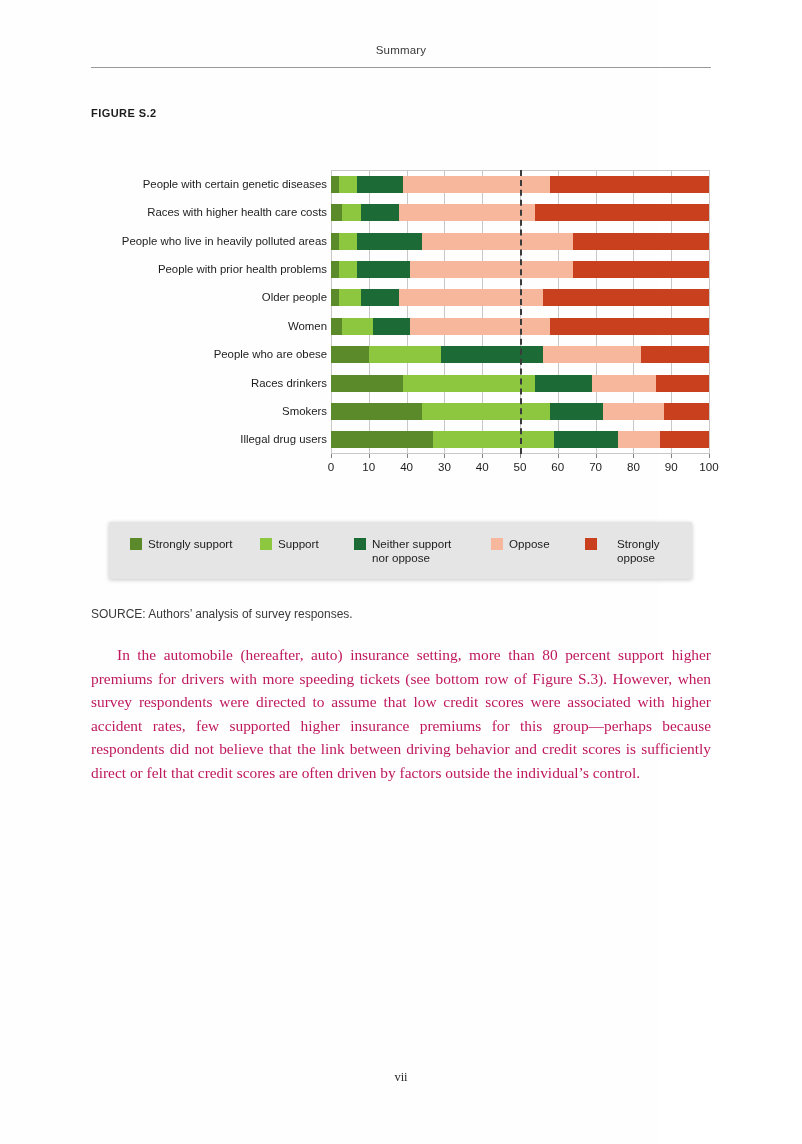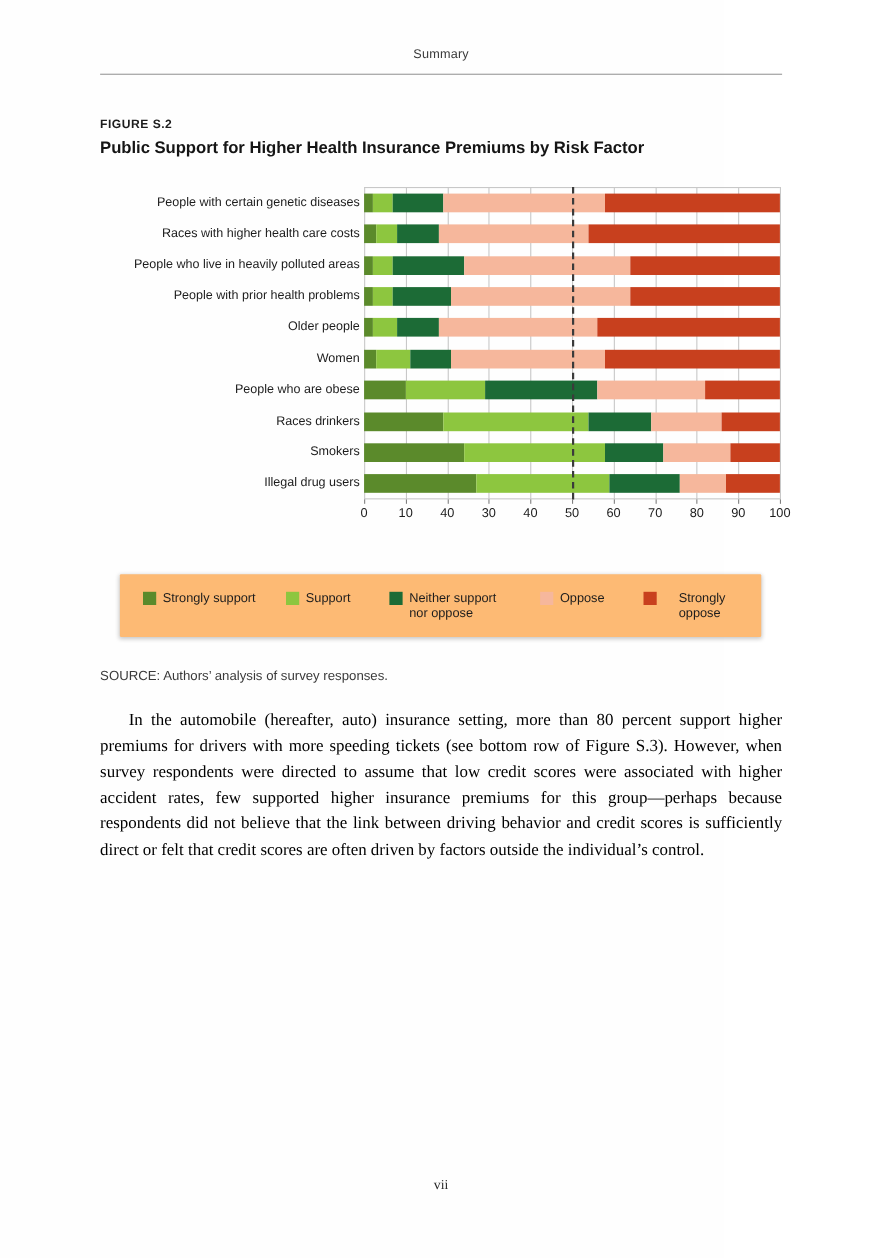--- a/index.html
+++ b/index.html
@@ -148,21 +148,21 @@
     color: #151515;
   }
 
   
   .legend-box {
     position: absolute;
     left: 109px;
     top: 522px;
     width: 583px;
     height: 57px;
-    background: #fdba74;
+    background: #e5e5e5;
     box-shadow: 0 1px 4px rgba(0,0,0,0.22);
     border-radius: 1px;
   }
   .legend-item {
     position: absolute;
     top: 15px;
     display: flex;
     align-items: flex-start;
     gap: 6px;
   }
@@ -190,21 +190,21 @@
 
   
   .body-text {
     position: absolute;
     left: 91px;
     top: 643px;
     width: 620px;
     font-family: "Liberation Serif", serif;
     font-size: 15.4px;
     line-height: 23.6px;
-    color: #000000;
+    color: #be185d;
     text-align: justify;
     text-indent: 26px;
     hyphens: none;
   }
 
   
   .folio {
     position: absolute;
     left: 0;
     top: 1070px;
@@ -217,21 +217,20 @@
 </style>
 </head>
 <body>
 
 <div class="page">
 
   <div class="running-head">Summary</div>
   <div class="head-rule"></div>
 
   <div class="fig-label">FIGURE S.2</div>
-  <div class="fig-title">Public Support for Higher Health Insurance Premiums by Risk Factor</div>
 
   <div class="chart">
     <div class="plot" id="plot">
         <div class="plot-frame-top"></div>
         <div class="plot-frame-bottom"></div>
         <div class="gridline" style="left: 0px; background: rgb(200, 200, 200);"></div>
         <div class="gridline" style="left: 37.8px; background: rgb(200, 200, 200);"></div>
         <div class="gridline" style="left: 75.6px; background: rgb(200, 200, 200);"></div>
         <div class="gridline" style="left: 113.4px; background: rgb(200, 200, 200);"></div>
         <div class="gridline" style="left: 151.2px; background: rgb(200, 200, 200);"></div>

